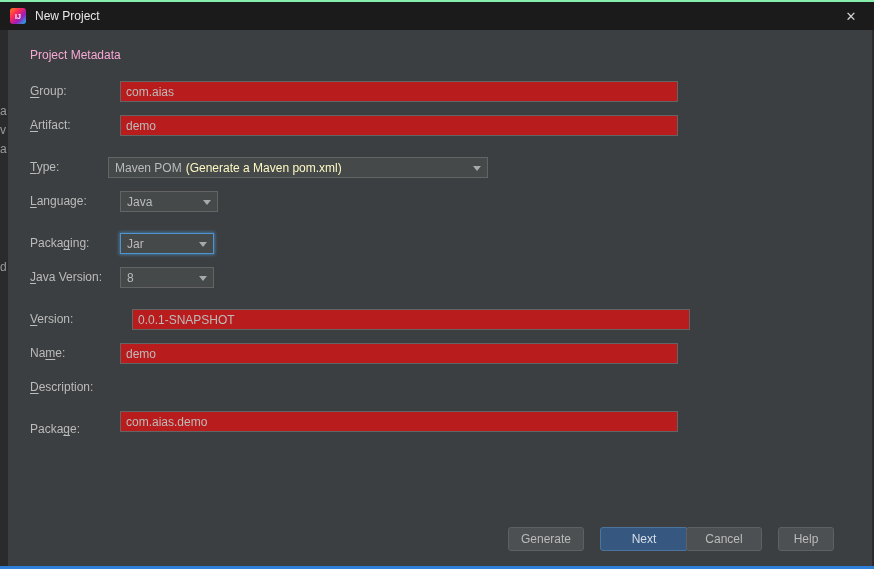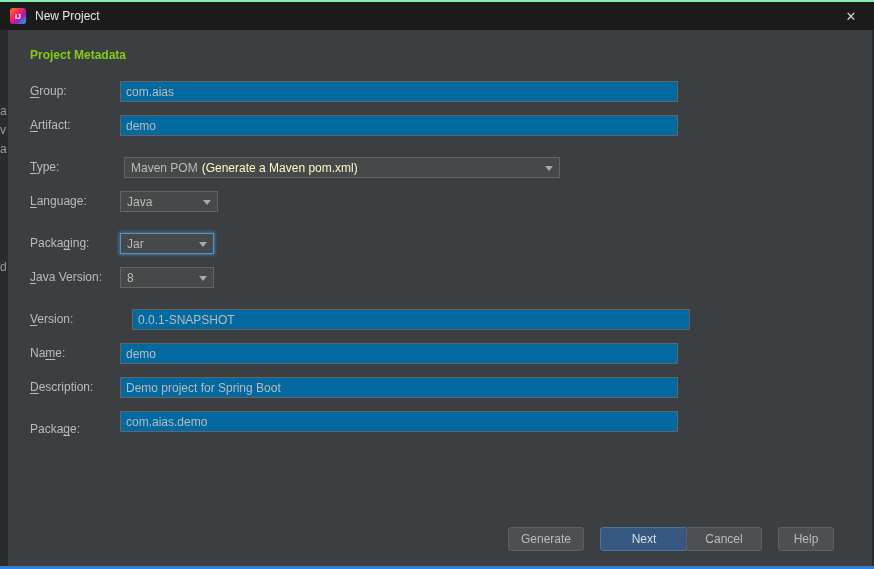--- a/index.html
+++ b/index.html
@@ -38,31 +38,31 @@
   .frag { position:absolute; left:0; color:#9b9b9b; font-size:12px; }
 
   
   .dialog-bg {
     position:absolute; left:8px; top:30px; width:864px; height:536px;
     background:#3c3f41;
   }
 
   .section-title {
     position:absolute; left:30px; top:48px;
-    color:#84cc16; font-size:12px; font-weight:bold;
+    color:#f9a8d4; font-size:12px; font-weight:normal;
   }
 
   .field-label {
     position:absolute; left:30px; color:#bbbbbb; font-size:12px;
   }
   .field-label u { text-underline-offset:2px; }
 
   .text-field {
     position:absolute; height:21px; box-sizing:border-box;
-    background:#0369a1; border:1px solid #646464;
+    background:#b91c1c; border:1px solid #646464;
     color:#bbbbbb; font-size:12px; padding:0 5px;
     font-family:"Liberation Sans", sans-serif; outline:none;
   }
 
   .combo {
     position:absolute; height:21px; box-sizing:border-box;
     background:#45494a; border:1px solid #646464;
     display:flex; align-items:center; padding:0 20px 0 6px;
     cursor:default; white-space:nowrap; overflow:hidden;
   }
@@ -113,21 +113,21 @@
 
   <div class="section-title">Project Metadata</div>
 
   <div class="field-label" style="top:84px;"><u>G</u>roup:</div>
   <input class="text-field" style="left: 120px; top: 81px; width: 558px;" value="com.aias">
 
   <div class="field-label" style="top:118px;"><u>A</u>rtifact:</div>
   <input class="text-field" style="left: 120px; top: 115px; width: 558px;" value="demo">
 
   <div class="field-label" style="top:160px;"><u>T</u>ype:</div>
-  <div class="combo" style="left:124px; top:157px; width:436px;align-items:center;">
+  <div class="combo" style="left:108px; top:157px; width:380px;align-items:center;">
     <span class="combo-value">Maven POM</span>
     <span class="combo-hint">(Generate a Maven pom.xml)</span>
     <span class="combo-arrow"></span>
   </div>
 
   <div class="field-label" style="top:194px;"><u>L</u>anguage:</div>
   <div class="combo" style="left:120px; top:191px; width:98px;">
     <span class="combo-value">Java</span>
     <span class="combo-arrow"></span>
   </div>
@@ -144,21 +144,20 @@
     <span class="combo-arrow"></span>
   </div>
 
   <div class="field-label" style="top:312px;"><u>V</u>ersion:</div>
   <input class="text-field" style="left: 132px; top: 309px; width: 558px;" value="0.0.1-SNAPSHOT">
 
   <div class="field-label" style="top:346px;">Na<u>m</u>e:</div>
   <input class="text-field" style="left: 120px; top: 343px; width: 558px;" value="demo">
 
   <div class="field-label" style="top:380px;"><u>D</u>escription:</div>
-  <input class="text-field" style="left: 120px; top: 377px; width: 558px;" value="Demo project for Spring Boot">
 
   <div class="field-label" style="top:422px;">Packa<u>g</u>e:</div>
   <input class="text-field" style="left: 120px; top: 411px; width: 558px;" value="com.aias.demo">
 
   <button class="btn" style="left:508px; width:76px;">Generate</button>
   <button class="btn btn-default" style="left:600px; width:88px;">Next</button>
   <button class="btn" style="left:686px; width:76px;">Cancel</button>
   <button class="btn" style="left:778px; width:56px;">Help</button>
 
   <div class="bottom-line"></div>

